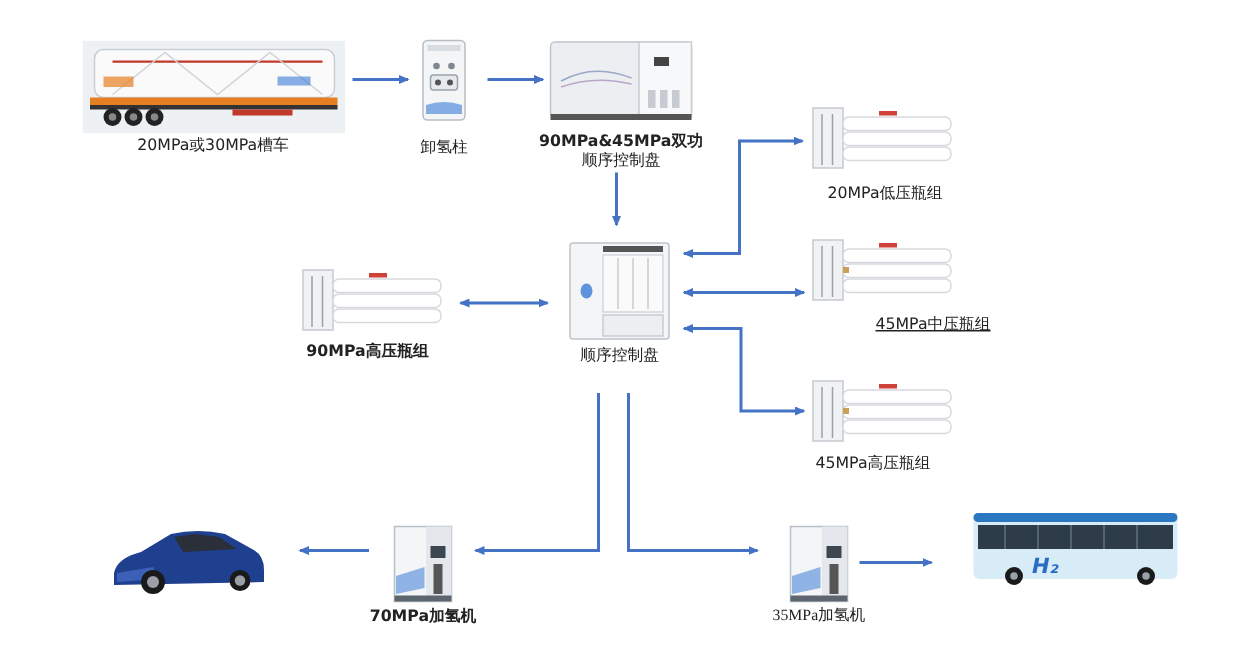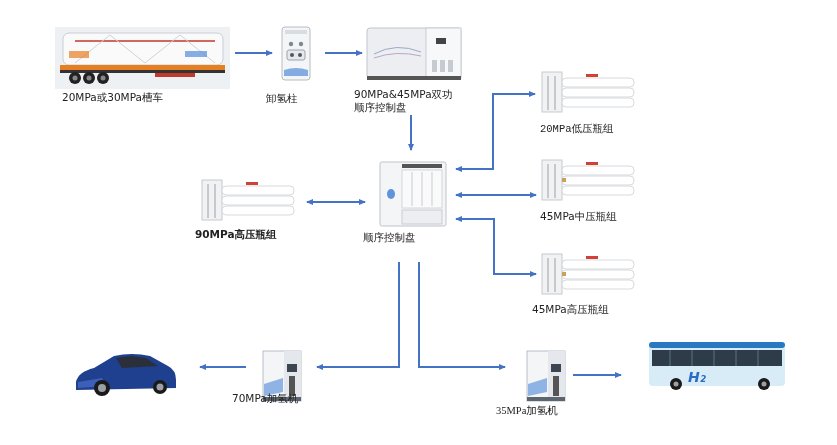--- a/index.html
+++ b/index.html
@@ -1,19 +1,19 @@
 <!DOCTYPE html>
 <html><head>
 <meta charset="utf-8">
 <style>
   html, body { margin:0; padding:0; background:#ffffff; }
   body { width:837px; height:445px; position:relative; overflow:hidden;
          font-family:"DejaVu Sans", sans-serif; }
   .label { position:absolute; font-size:10.5px; color:#222; white-space:nowrap;
-           line-height:13px; }
+           text-align:center; line-height:13px; }
   .node { position:absolute; }
   svg.wires { position:absolute; left:0; top:0; }
 </style>
 </head>
 <body>
 
 <svg class="wires" width="837" height="445">
   <defs>
     <marker id="ah" markerWidth="8" markerHeight="8" refX="6" refY="3" orient="auto" markerUnits="userSpaceOnUse">
       <path d="M0,0 L7,3 L0,6 Z" fill="#4472c4"></path>
@@ -80,35 +80,35 @@
     <path d="M8,30 Q30,18 55,28" stroke="#9aa9c7" fill="none"></path>
     <path d="M8,34 Q30,26 55,32" stroke="#b9a6c8" fill="none"></path>
     <g fill="#c6cbd1">
         <rect x="66" y="36" width="5" height="12"></rect>
         <rect x="74" y="36" width="5" height="12"></rect>
         <rect x="82" y="36" width="5" height="12"></rect>
       </g>
     <rect x="1" y="52" width="94" height="4" fill="#555"></rect>
   </svg>
 </div>
-<div class="label" style="left:354px;top:88px;width:120px;">90MPa&amp;45MPa双功</div>
+<div class="label" style="left:354px;top:88px;width:120px;font-weight:bold;">90MPa&amp;45MPa双功</div>
 <div class="label" style="left:354px;top:101px;width:120px;">顺序控制盘</div>
 
 <div class="node" style="left:540px;top:70px;width:95px;height:45px;">
   <svg width="95" height="45">
     <rect x="2" y="2" width="20" height="40" fill="#f1f2f4" stroke="#c5c9ce"></rect>
     <line x1="8" y1="6" x2="8" y2="40" stroke="#9aa0a6"></line>
       <line x1="15" y1="6" x2="15" y2="40" stroke="#9aa0a6"></line>
     <rect x="22" y="8" width="72" height="9" rx="4" fill="#fff" stroke="#d6d9dd"></rect>
     <rect x="22" y="18" width="72" height="9" rx="4" fill="#fff" stroke="#d6d9dd"></rect>
     <rect x="22" y="28" width="72" height="9" rx="4" fill="#fff" stroke="#d6d9dd"></rect>
     <rect x="46" y="4" width="12" height="3" fill="#d0413a"></rect>
   </svg>
 </div>
-<div class="label" style="left:540px;top:123px;width:100px;font-family:Liberation Mono, monospace;">20MPa低压瓶组</div>
+<div class="label" style="left:540px;top:123px;width:100px;">20MPa低压瓶组</div>
 
 <div class="node" style="left:200px;top:178px;width:95px;height:45px;">
   <svg width="95" height="45">
     <rect x="2" y="2" width="20" height="40" fill="#f1f2f4" stroke="#c5c9ce"></rect>
     <line x1="8" y1="6" x2="8" y2="40" stroke="#9aa0a6"></line>
       <line x1="15" y1="6" x2="15" y2="40" stroke="#9aa0a6"></line>
     <rect x="22" y="8" width="72" height="9" rx="4" fill="#fff" stroke="#d6d9dd"></rect>
     <rect x="22" y="18" width="72" height="9" rx="4" fill="#fff" stroke="#d6d9dd"></rect>
     <rect x="22" y="28" width="72" height="9" rx="4" fill="#fff" stroke="#d6d9dd"></rect>
     <rect x="46" y="4" width="12" height="3" fill="#d0413a"></rect>
@@ -121,21 +121,21 @@
     <rect x="2" y="2" width="20" height="40" fill="#f1f2f4" stroke="#c5c9ce"></rect>
     <line x1="8" y1="6" x2="8" y2="40" stroke="#9aa0a6"></line>
       <line x1="15" y1="6" x2="15" y2="40" stroke="#9aa0a6"></line>
     <rect x="22" y="8" width="72" height="9" rx="4" fill="#fff" stroke="#d6d9dd"></rect>
     <rect x="22" y="18" width="72" height="9" rx="4" fill="#fff" stroke="#d6d9dd"></rect>
     <rect x="22" y="28" width="72" height="9" rx="4" fill="#fff" stroke="#d6d9dd"></rect>
     <rect x="46" y="4" width="12" height="3" fill="#d0413a"></rect>
     <rect x="22" y="20" width="4" height="4" fill="#c9a15a"></rect>
   </svg>
 </div>
-<div class="label" style="left:540px;top:210px;width:100px;">45MPa中压瓶组</div>
+<div class="label" style="left:572px;top:210px;width:100px;text-decoration:underline;">45MPa中压瓶组</div>
 
 <div class="node" style="left:540px;top:252px;width:95px;height:45px;">
   <svg width="95" height="45">
     <rect x="2" y="2" width="20" height="40" fill="#f1f2f4" stroke="#c5c9ce"></rect>
     <line x1="8" y1="6" x2="8" y2="40" stroke="#9aa0a6"></line>
       <line x1="15" y1="6" x2="15" y2="40" stroke="#9aa0a6"></line>
     <rect x="22" y="8" width="72" height="9" rx="4" fill="#fff" stroke="#d6d9dd"></rect>
     <rect x="22" y="18" width="72" height="9" rx="4" fill="#fff" stroke="#d6d9dd"></rect>
     <rect x="22" y="28" width="72" height="9" rx="4" fill="#fff" stroke="#d6d9dd"></rect>
     <rect x="46" y="4" width="12" height="3" fill="#d0413a"></rect>
@@ -163,21 +163,21 @@
 <div class="node" style="left:262px;top:350px;width:40px;height:52px;">
   <svg width="40" height="52">
     <rect x="1" y="1" width="38" height="50" fill="#f3f5f7" stroke="#b8bec5"></rect>
     <rect x="22" y="1" width="17" height="50" fill="#e4e8ec"></rect>
     <rect x="25" y="14" width="10" height="8" fill="#3d4650"></rect>
     <rect x="27" y="26" width="6" height="20" fill="#555"></rect>
     <path d="M2,34 L21,28 L21,42 L2,46 Z" fill="#3a7bd5" opacity=".55"></path>
     <rect x="1" y="47" width="38" height="4" fill="#5d6670"></rect>
   </svg>
 </div>
-<div class="label" style="left:232px;top:392px;width:100px;">70MPa加氢机</div>
+<div class="label" style="left:232px;top:405px;width:100px;font-weight:bold;">70MPa加氢机</div>
 
 <div class="node" style="left:526px;top:350px;width:40px;height:52px;">
   <svg width="40" height="52">
     <rect x="1" y="1" width="38" height="50" fill="#f3f5f7" stroke="#b8bec5"></rect>
     <rect x="22" y="1" width="17" height="50" fill="#e4e8ec"></rect>
     <rect x="25" y="14" width="10" height="8" fill="#3d4650"></rect>
     <rect x="27" y="26" width="6" height="20" fill="#555"></rect>
     <path d="M2,34 L21,28 L21,42 L2,46 Z" fill="#3a7bd5" opacity=".55"></path>
     <rect x="1" y="47" width="38" height="4" fill="#5d6670"></rect>
   </svg>

